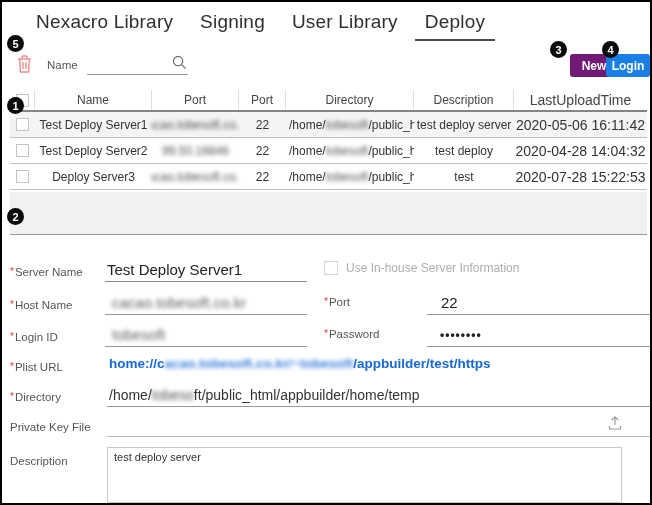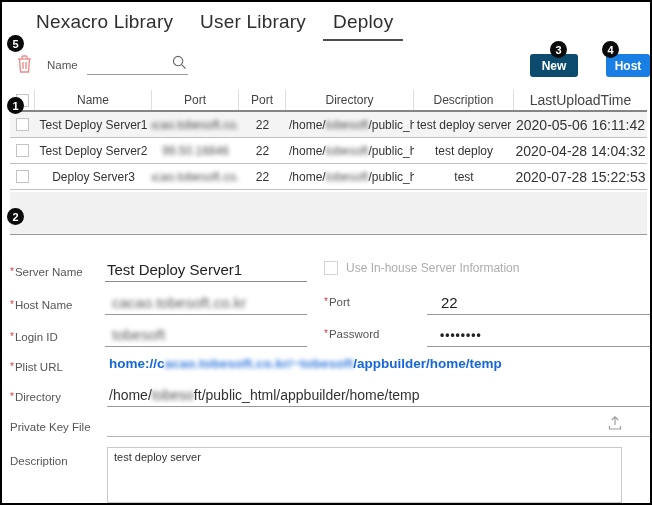--- a/index.html
+++ b/index.html
@@ -25,21 +25,21 @@
     display:flex; align-items:center; justify-content:center; z-index:30;
   }
 
   
   .trash-btn { position:absolute; left:13px; top:52px; width:18px; height:21px; cursor:pointer; background:none; border:none; }
   .name-label { position:absolute; left:45px; top:57px; font-size:11.5px; color:#555; }
   .search-wrap { position:absolute; left:85px; top:50px; width:101px; height:23px; border-bottom:1px solid #999; }
   .search-input { position:absolute; left:0; top:0; width:82px; height:21px; border:none; outline:none; font-size:12px; background:transparent; }
   .search-icon { position:absolute; right:1px; top:3px; }
   .btn { position:absolute; top:52px; height:23px; border:none; border-radius:3px; color:#fff; font-size:12px; font-weight:bold; cursor:pointer; font-family:"Liberation Sans",sans-serif; }
-  .btn-new { left:528px; width:48px; background:#0c4a6e; }
+  .btn-new { left:568px; width:48px; background:#701a75; }
   .btn-save { left:604px; width:44px; background:#1a7fe4; }
 
   
   .tbl { position:absolute; left:8px; top:88px; width:637px; font-size:12px; color:#333; }
   .tr { display:flex; align-items:center; }
   .tr.head { height:22px; border-bottom:2px solid #848484; color:#444; }
   .tr.data { height:26px; border-bottom:1px solid #c0c0c0; cursor:pointer; }
   .tr.data.selected { background:#f4f4f4; }
   .td { display:flex; align-items:center; justify-content:center; overflow:hidden; white-space:nowrap; height:100%; }
   .head .td { border-right:1px solid #ddd; }
@@ -81,20 +81,21 @@
     font-family:"Liberation Sans",sans-serif; font-size:11px; color:#333; padding:3px 6px;
   }
 </style>
 </head>
 <body>
 
 <div class="page">
 
   <nav class="tabs">
     <div class="tab">Nexacro Library</div>
+    <div class="tab">Signing</div>
     <div class="tab">User Library</div>
     <div class="tab active">Deploy</div>
   </nav>
 
   <div class="badge" style="left:5px; top:33px;">5</div>
   <div class="badge" style="left:5px; top:95px;">1</div>
   <div class="badge" style="left:5px; top:206px;">2</div>
   <div class="badge" style="left:548px; top:39px;">3</div>
   <div class="badge" style="left:600px; top:39px;">4</div>
 
@@ -113,21 +114,21 @@
   <div class="search-wrap">
     <input class="search-input" value="" style="">
     <span class="search-icon">
       <svg width="15" height="15" viewBox="0 0 16 16" fill="none" stroke="#666" stroke-width="1.2">
         <circle cx="6.5" cy="6.5" r="5"></circle>
           <line x1="10.5" y1="10.5" x2="14.5" y2="14.5"></line>
       </svg>
     </span>
   </div>
   <button class="btn btn-new">New</button>
-  <button class="btn btn-save">Host</button>
+  <button class="btn btn-save">Login</button>
 
   <div class="tbl">
     <div class="tr head">
       <div class="td c0">
           <span class="cbx"></span>
         </div>
       <div class="td c1">Name</div>
       <div class="td c2">Port</div>
       <div class="td c3">Port</div>
       <div class="td c4">Directory</div>
@@ -208,21 +209,21 @@
     <span class="flabel"><span class="req">*</span><span>Login ID</span></span>
     <div class="ftext" style="left:103px; width:202px;">
         <span class="blur" style="padding-left:5px;">tobesoft</span>
       </div>
     <span class="flabel-r"><span class="req">*</span><span>Password</span></span>
     <input class="fin fin-r" style="font-size: 12px; letter-spacing: 1px; font-weight: bold; padding-left: 13px;" value="••••••••">
   </div>
 
   <div class="frow" style="top:351px;">
     <span class="flabel"><span class="req">*</span><span>Plist URL</span></span>
-    <a class="plist-link"><span>home://c</span><span class="blur">acao.tobesoft.co.kr/~tobesoft</span><span>/appbuilder/home/temp</span></a>
+    <a class="plist-link"><span>home://c</span><span class="blur">acao.tobesoft.co.kr/~tobesoft</span><span>/appbuilder/test/https</span></a>
   </div>
 
   <div class="frow" style="top:381px;">
     <span class="flabel"><span class="req">*</span><span>Directory</span></span>
     <div class="ftext" style="left:105px; width:543px; font-size:14px; color:#333;">
         <span>/home/</span>
         <span class="blur">tobeso</span>
         <span>ft/public_html/appbuilder/home/temp</span>
       </div>
   </div>

